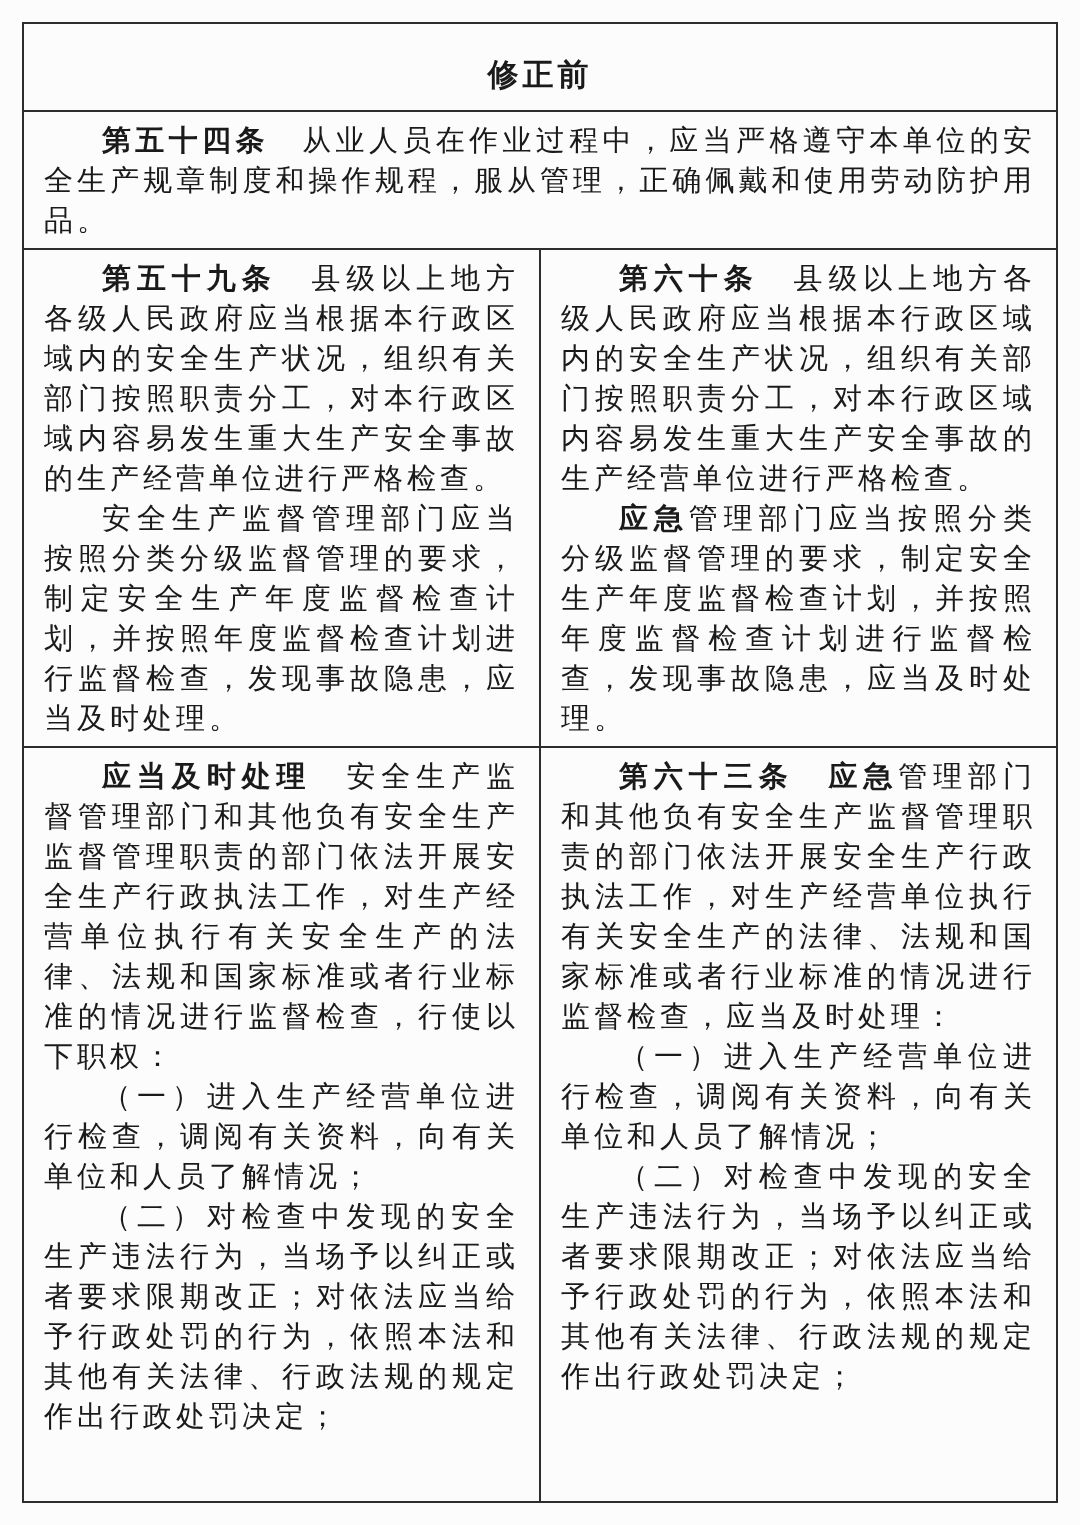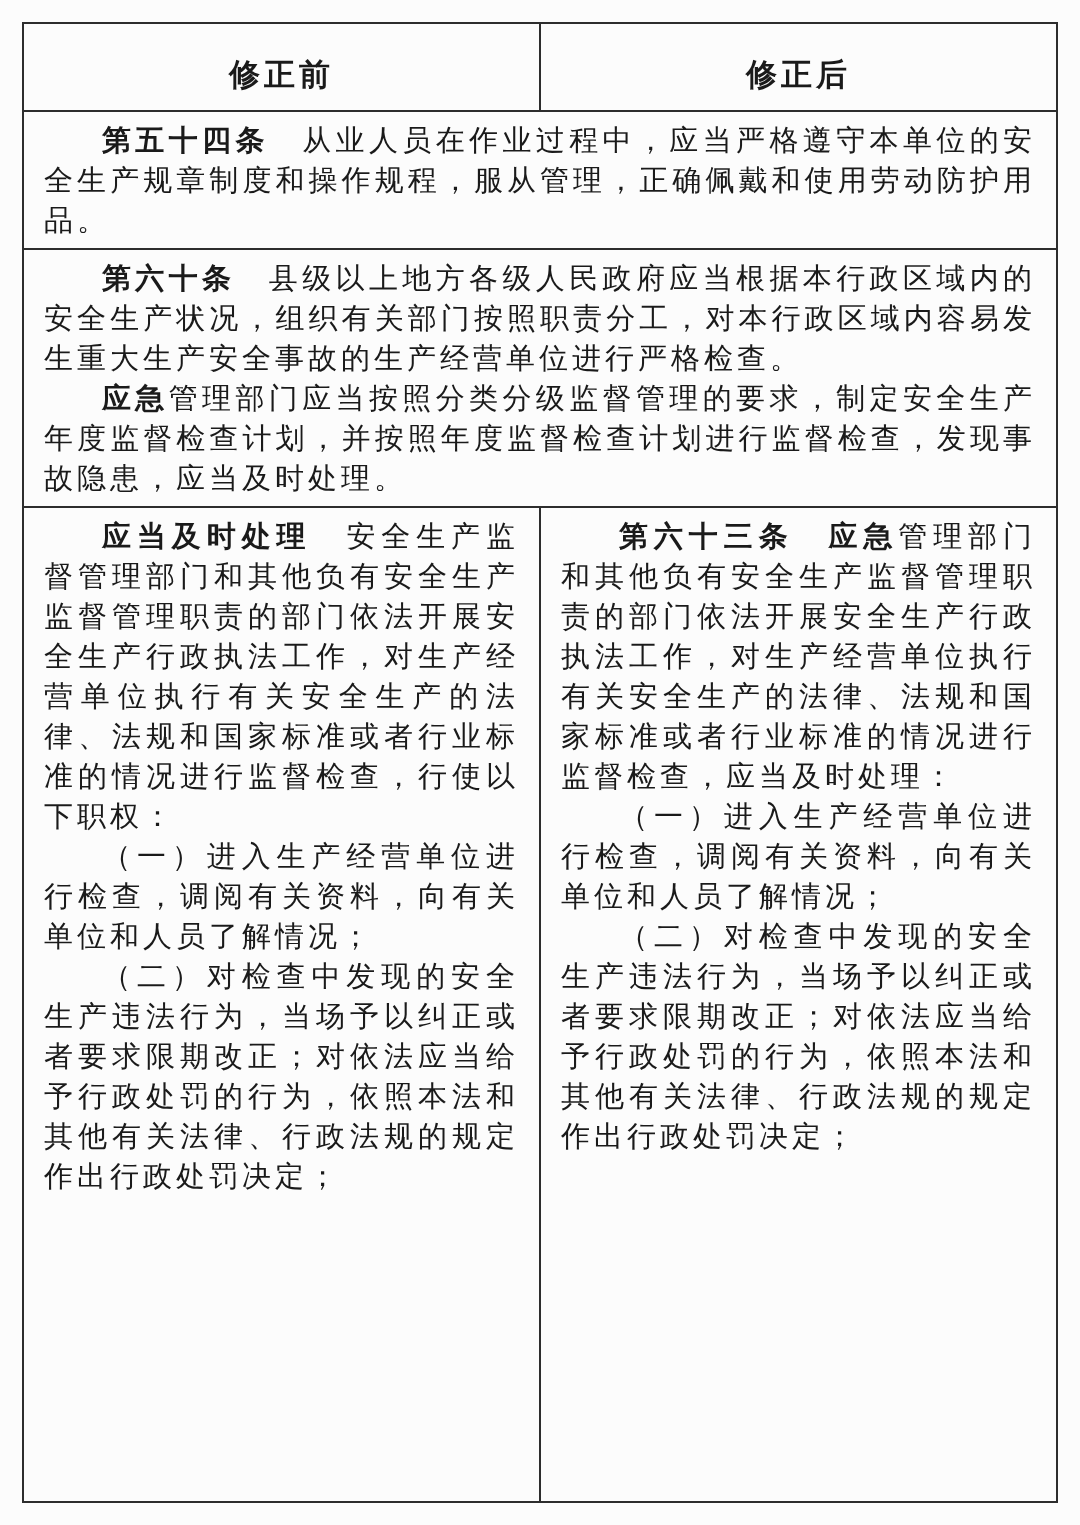--- a/index.html
+++ b/index.html
@@ -75,29 +75,32 @@
     font-family:"Liberation Sans","DejaVu Sans",sans-serif;
   }
 </style>
 </head>
 <body>
 
 <div class="page">
   <div class="cmp-table">
     <div class="thead">
       <div class="th">修正前</div>
-      <div class="th">修正后</div>
     </div>
     <div class="tbody" id="tbody">
         <div class="row">
           <div class="cell">
             <p><span class="b">第五十四条</span><span>　从业人员在作业过程中，应当严格遵守本单位的安全生产规章制度和操作规程，服从管理，正确佩戴和使用劳动防护用品。</span></p>
           </div>
         </div>
         <div class="row">
+          <div class="cell">
+            <p><span class="b">第五十九条</span><span>　县级以上地方各级人民政府应当根据本行政区域内的安全生产状况，组织有关部门按照职责分工，对本行政区域内容易发生重大生产安全事故的生产经营单位进行严格检查。</span></p>
+            <p><span>安全生产监督管理部门应当按照分类分级监督管理的要求，制定安全生产年度监督检查计划，并按照年度监督检查计划进行监督检查，发现事故隐患，应当及时处理。</span></p>
+          </div>
           <div class="cell">
             <p><span class="b">第六十条</span><span>　县级以上地方各级人民政府应当根据本行政区域内的安全生产状况，组织有关部门按照职责分工，对本行政区域内容易发生重大生产安全事故的生产经营单位进行严格检查。</span></p>
             <p><span class="b">应急</span><span>管理部门应当按照分类分级监督管理的要求，制定安全生产年度监督检查计划，并按照年度监督检查计划进行监督检查，发现事故隐患，应当及时处理。</span></p>
           </div>
         </div>
         <div class="row">
           <div class="cell">
             <p><span class="b">应当及时处理</span><span>　安全生产监督管理部门和其他负有安全生产监督管理职责的部门依法开展安全生产行政执法工作，对生产经营单位执行有关安全生产的法律、法规和国家标准或者行业标准的情况进行监督检查，行使以下职权：</span></p>
             <p><span>（一）进入生产经营单位进行检查，调阅有关资料，向有关单位和人员了解情况；</span></p>
             <p><span>（二）对检查中发现的安全生产违法行为，当场予以纠正或者要求限期改正；对依法应当给予行政处罚的行为，依照本法和其他有关法律、行政法规的规定作出行政处罚决定；</span></p>

